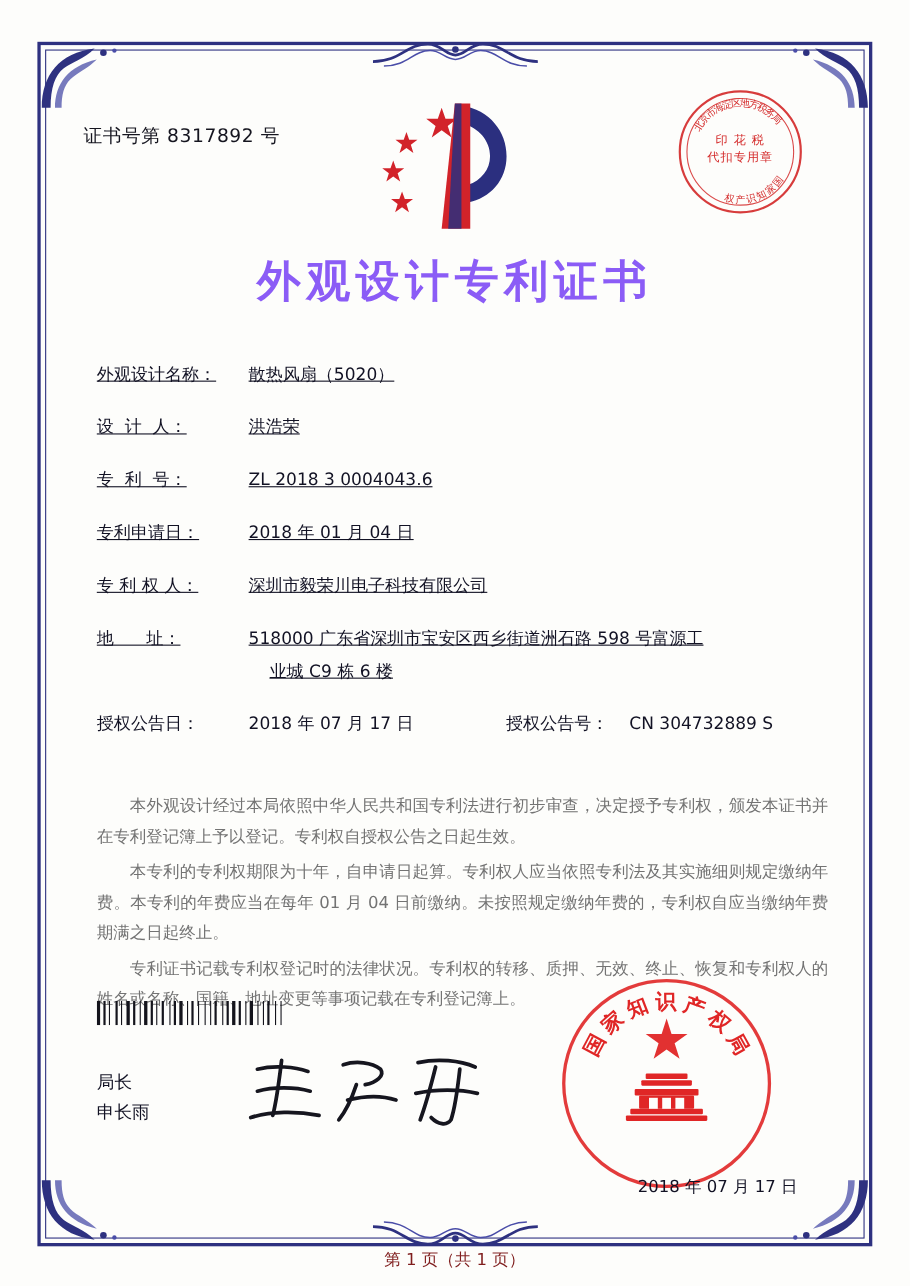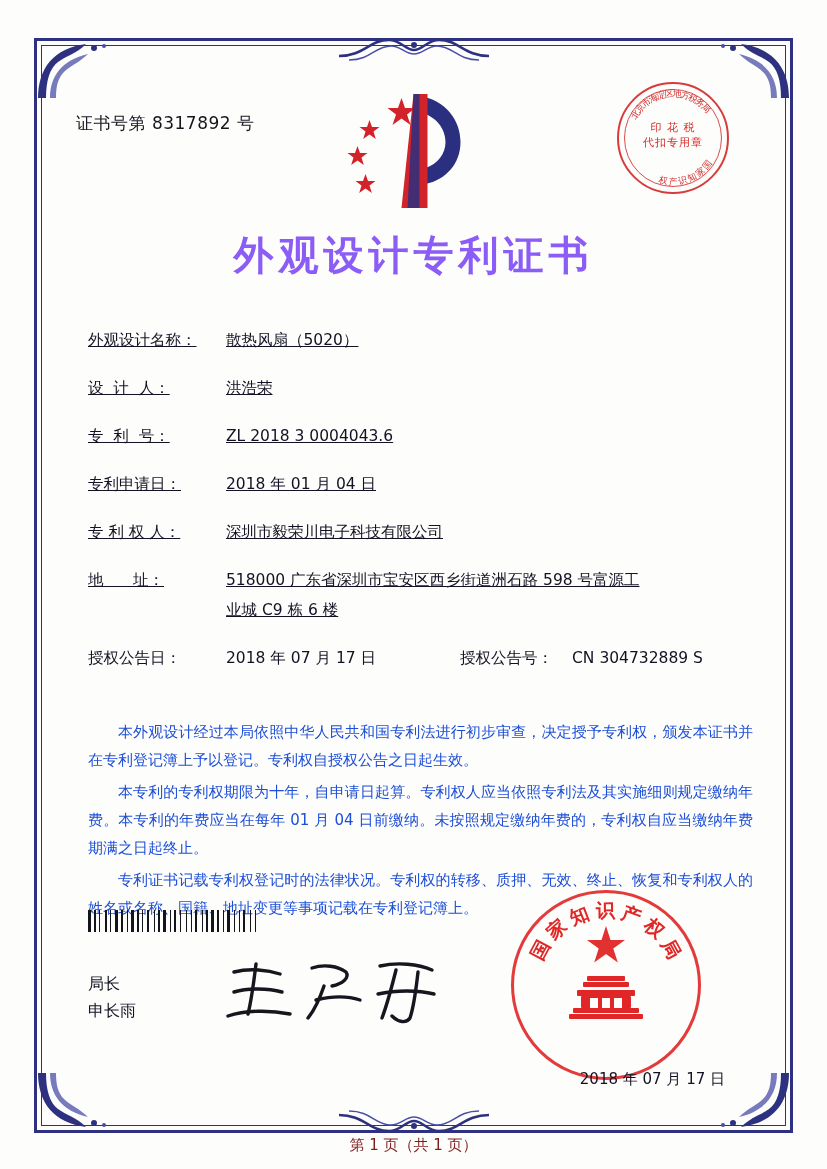--- a/index.html
+++ b/index.html
@@ -182,20 +182,21 @@
     width: 138px;
     flex: 0 0 138px;
     white-space: pre;
   }
   .field-value {
     flex: 1;
   }
   .field-value .line2 {
     display: block;
     margin-top: 6px;
+    margin-left: 19px;
   }
   .row-inline {
     display: flex;
     align-items: flex-start;
     margin-bottom: 10px;
     line-height: 1.55;
   }
   .row-inline .seg2 {
     margin-left: 84px;
     display: flex;
@@ -207,21 +208,21 @@
   }
 
   .paras {
     position: absolute;
     left: 18px;
     right: 4px;
     top: 648px;
     font-size: 15px;
     line-height: 28px;
     font-family: "DejaVu Sans", sans-serif;
-    color: #1d4ed8;
+    color: #737373;
     text-align: justify;
   }
   .paras p {
     margin: 0 0 4px 0;
     text-indent: 2em;
   }
 
   
   .barcode {
     position: absolute;

